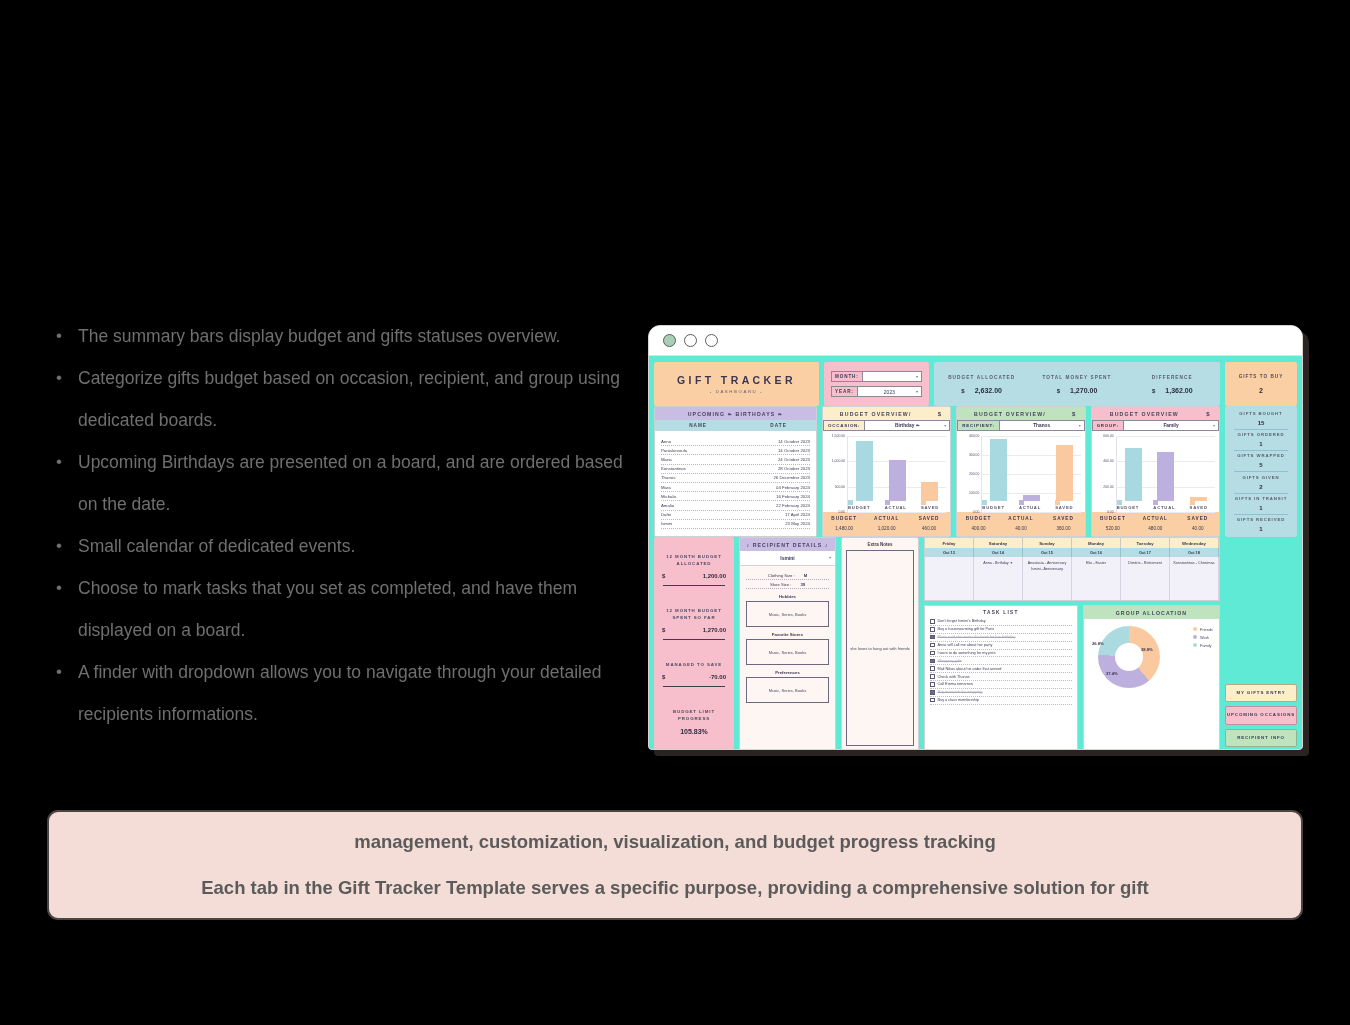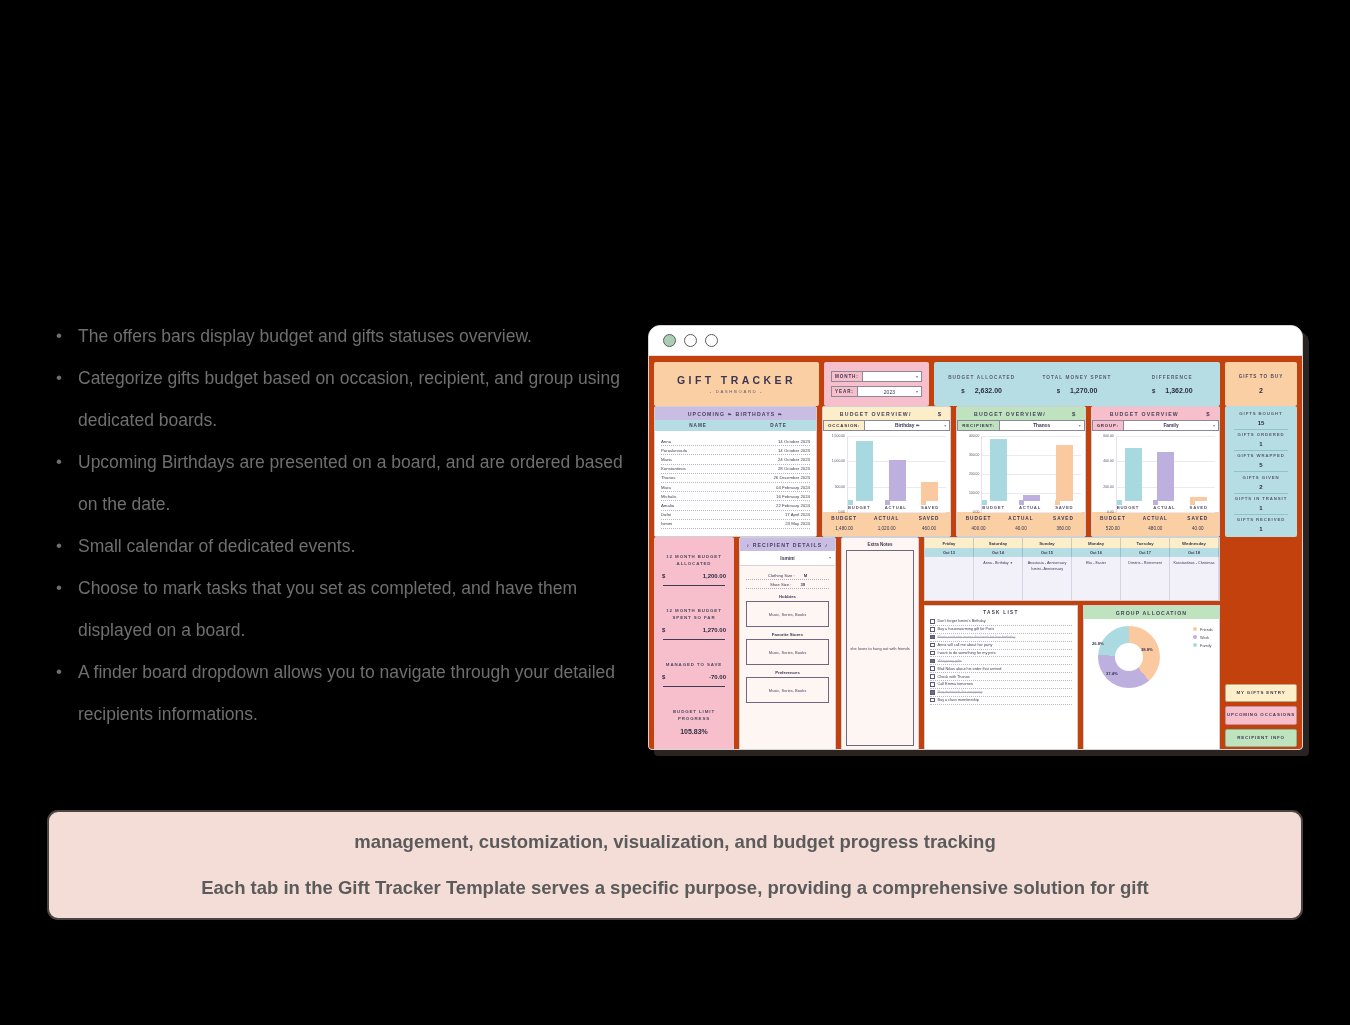--- a/index.html
+++ b/index.html
@@ -82,21 +82,21 @@
     padding-left: 14px;
     border-bottom: 1px solid #e2e0de;
   }
   .dot-btn { width: 13px; height: 13px; border-radius: 50%; border: 1.6px solid #5c5c5c; }
   .dot-btn.green { background: #a9ceb5; }
   .dot-btn.white { background: #fff; }
 
   .sheet {
     position: relative;
     height: 395px;
-    background: #c2410c;
+    background: #5eead4;
     padding: 6px 5px 0 5px;
     display: flex; flex-direction: column; 
   }
 
   
   .panel { background: #fff; border: 1px solid #cfcfd6; border-radius: 2px; }
   .hdr {
     font-size: 5.2px; letter-spacing: 1.1px; font-weight: 700;
     text-align: center; padding: 3.5px 0; color: #46425c;
   }
@@ -295,41 +295,41 @@
 </head>
 <body>
 
 <div class="page">
 
 
 
   <div class="bullets" id="bullets">
       <div class="bullet">
         <span class="dot">•</span>
-        <span class="btext">The offers bars display budget and gifts statuses overview.</span>
+        <span class="btext">The summary bars display budget and gifts statuses overview.</span>
       </div>
       <div class="bullet">
         <span class="dot">•</span>
         <span class="btext">Categorize gifts budget based on occasion, recipient, and group using dedicated boards.</span>
       </div>
       <div class="bullet">
         <span class="dot">•</span>
         <span class="btext">Upcoming Birthdays are presented on a board, and are ordered based on the date.</span>
       </div>
       <div class="bullet">
         <span class="dot">•</span>
         <span class="btext">Small calendar of dedicated events.</span>
       </div>
       <div class="bullet">
         <span class="dot">•</span>
         <span class="btext">Choose to mark tasks that you set as completed, and have them displayed on a board.</span>
       </div>
       <div class="bullet">
         <span class="dot">•</span>
-        <span class="btext">A finder board dropdown allows you to navigate through your detailed recipients informations.</span>
+        <span class="btext">A finder with dropdown allows you to navigate through your detailed recipients informations.</span>
       </div>
     </div>
 
   <div class="browser">
     <div class="browser-bar">
       <div class="dot-btn green"></div>
       <div class="dot-btn white"></div>
       <div class="dot-btn white"></div>
     </div>
 

